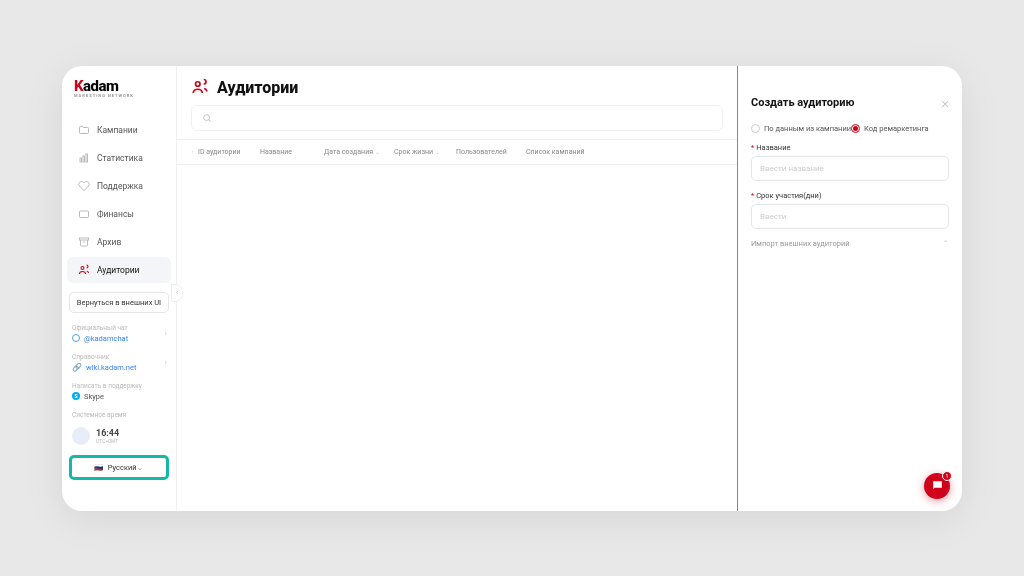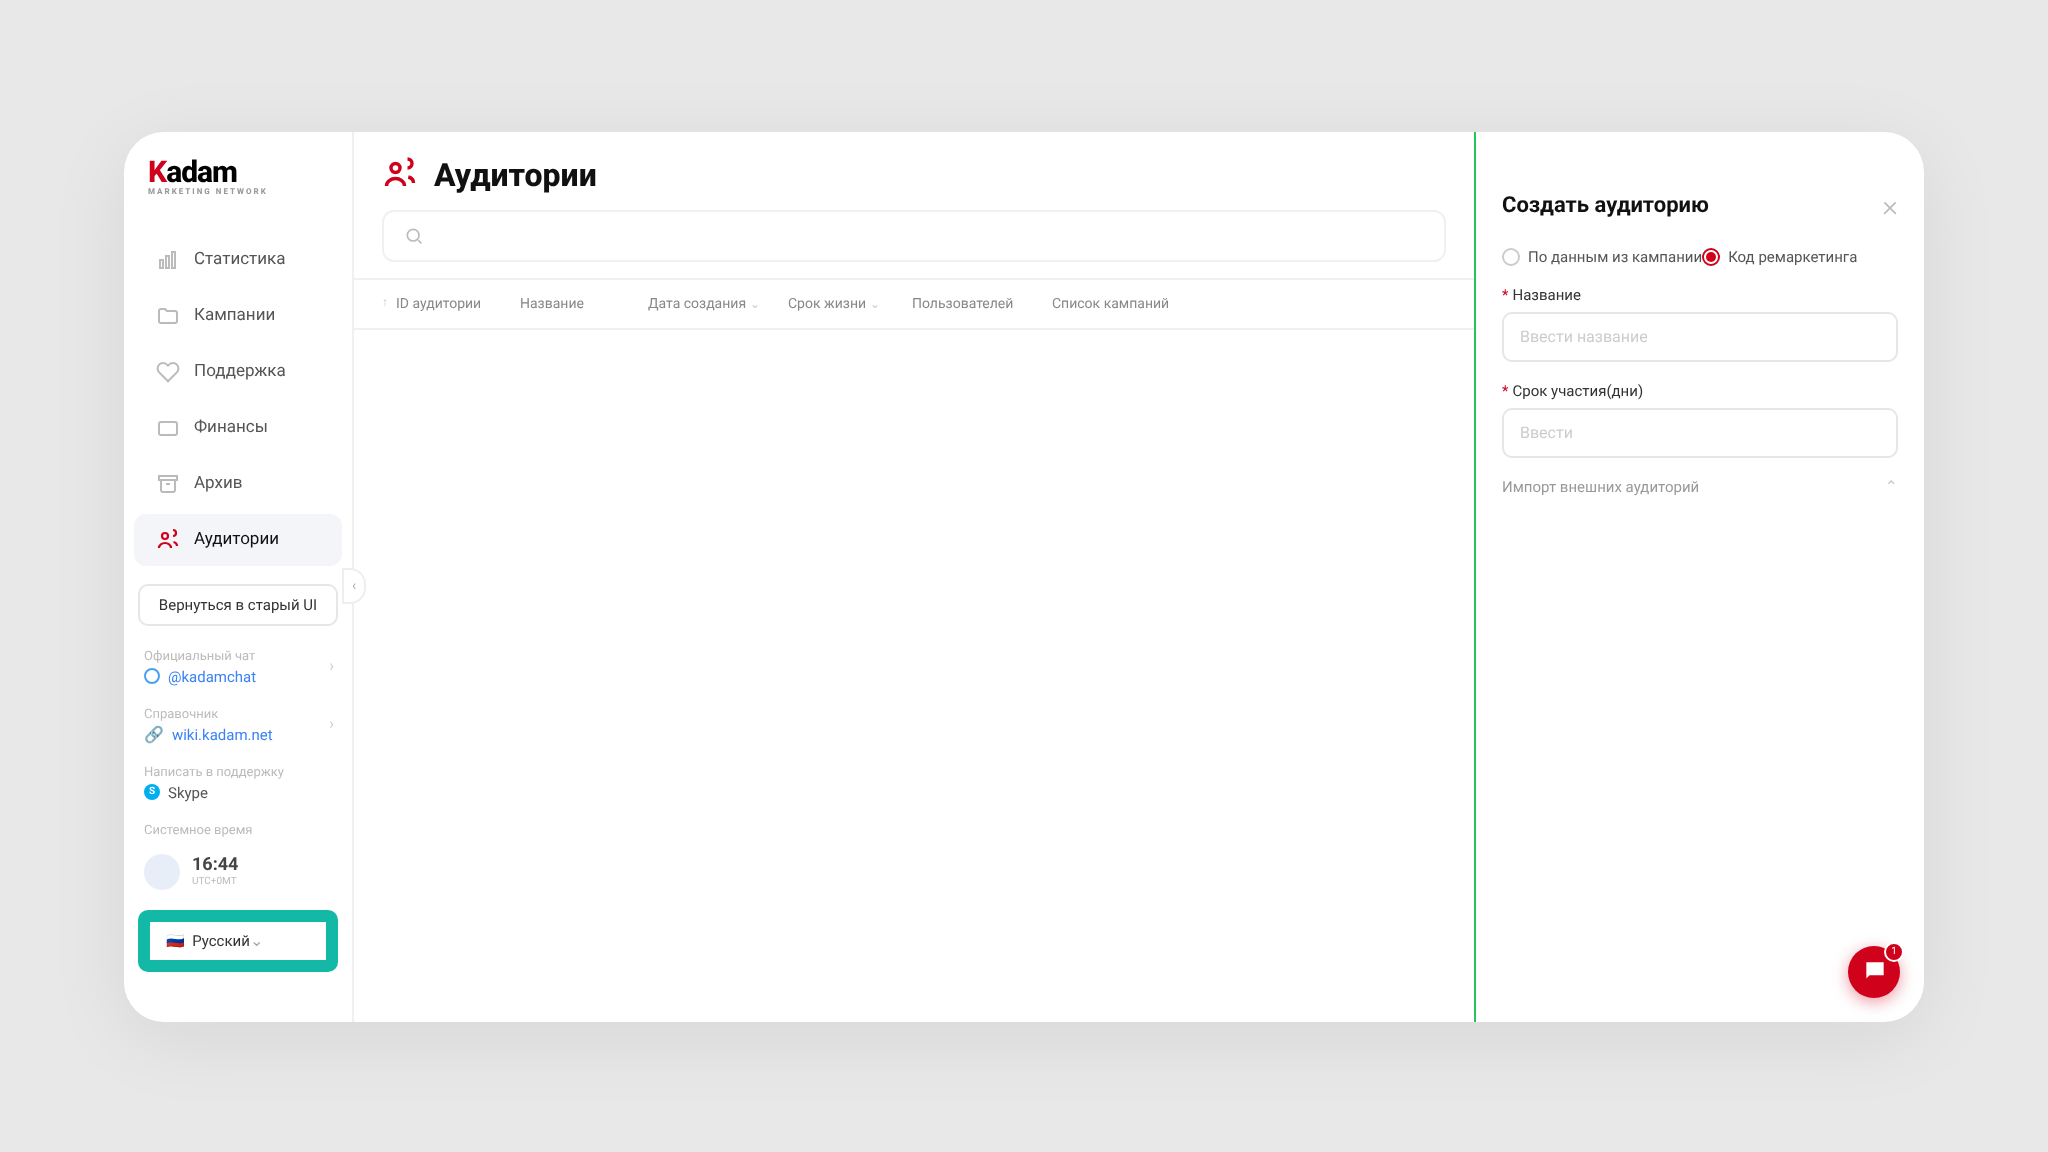--- a/index.html
+++ b/index.html
@@ -27,21 +27,21 @@
 .info-block .chev{position:absolute;right:9px;top:50%;transform:translateY(-50%);font-size:8px;color:#ccc}
 .blue-dot{width:8px;height:8px;border-radius:50%;border:1.5px solid #4aa0f0;display:inline-block}
 .blue-link{color:#3b82f6}
 .skype-icon{width:8px;height:8px;border-radius:50%;background:#00aff0;color:#fff;font-size:5px;display:inline-flex;align-items:center;justify-content:center;font-weight:700}
 
 .time-block{display:flex;align-items:center;gap:6px;padding:4px 10px}
 .clock-face{width:18px;height:18px;border-radius:50%;background:#e8eef7}
 .time-text{font-size:9px;color:#444;font-weight:700}
 .time-sub{font-size:5px;color:#bbb}
 
-.lang-select{margin:6px 7px 0;padding:5px 8px;border:6px solid #14b8a6;border-radius:5px;font-size:7.5px;color:#333;display:flex;align-items:center;justify-content:flex-start;cursor:pointer}
+.lang-select{margin:6px 7px 0;padding:5px 8px;border:3px solid #14b8a6;border-radius:5px;font-size:7.5px;color:#333;display:flex;align-items:center;justify-content:center;cursor:pointer}
 .lang-select .chev{font-size:8px;color:#aaa}
 
 
 .main{flex:1;display:flex;flex-direction:column;min-width:0}
 .page-header{padding:12px 14px 8px;display:flex;align-items:center;gap:8px}
 .page-icon{color:#d0021b;width:18px;height:18px}
 .page-title{font-size:16px;font-weight:800;color:#111}
 .search-row{padding:0 14px 8px}
 .search-box{width:100%;border:1px solid #f0f0f0;border-radius:6px;padding:7px 10px;display:flex;align-items:center;background:#fff}
 .search-box svg{width:10px;height:10px;color:#bbb}
@@ -87,31 +87,31 @@
 
   <aside class="sidebar">
     <div class="logo">
       <span class="accent">K</span><span>adam</span>
       <div class="logo-sub">MARKETING NETWORK</div>
     </div>
 
     <nav class="nav">
       <div class="nav-item">
         <svg class="nav-icon" viewBox="0 0 24 24" fill="none" stroke="currentColor" stroke-width="2">
+            <path d="M3 7a2 2 0 012-2h4l2 2h8a2 2 0 012 2v8a2 2 0 01-2 2H5a2 2 0 01-2-2z"></path>
+          </svg>
+        <span class="nav-label">Кампании</span>
+      </div>
+      <div class="nav-item">
+        <svg class="nav-icon" viewBox="0 0 24 24" fill="none" stroke="currentColor" stroke-width="2">
             <rect x="4" y="12" width="3" height="8"></rect>
             <rect x="10" y="8" width="3" height="12"></rect>
             <rect x="16" y="4" width="3" height="16"></rect>
           </svg>
         <span class="nav-label">Статистика</span>
-      </div>
-      <div class="nav-item">
-        <svg class="nav-icon" viewBox="0 0 24 24" fill="none" stroke="currentColor" stroke-width="2">
-            <path d="M3 7a2 2 0 012-2h4l2 2h8a2 2 0 012 2v8a2 2 0 01-2 2H5a2 2 0 01-2-2z"></path>
-          </svg>
-        <span class="nav-label">Кампании</span>
       </div>
       <div class="nav-item">
         <svg class="nav-icon" viewBox="0 0 24 24" fill="none" stroke="currentColor" stroke-width="2">
             <path d="M20.84 4.61a5.5 5.5 0 00-7.78 0L12 5.67l-1.06-1.06a5.5 5.5 0 00-7.78 7.78L12 21.23l8.84-8.84a5.5 5.5 0 000-7.78z"></path>
           </svg>
         <span class="nav-label">Поддержка</span>
       </div>
       <div class="nav-item">
         <svg class="nav-icon" viewBox="0 0 24 24" fill="none" stroke="currentColor" stroke-width="2">
             <rect x="3" y="6" width="18" height="13" rx="2"></rect>
@@ -130,21 +130,21 @@
         <svg class="nav-icon" viewBox="0 0 24 24" fill="none" stroke="currentColor" stroke-width="2.2">
             <circle cx="9" cy="8" r="3"></circle>
             <path d="M3 20c0-3 3-5 6-5s6 2 6 5M17 8a3 3 0 100-6M21 18c0-2-1.5-3.5-3.5-4"></path>
           </svg>
         <span class="nav-label">Аудитории</span>
       </div>
     </nav>
 
     <div class="collapse-handle">‹</div>
 
-    <div class="old-ui-btn">Вернуться в старый UI</div>
+    <div class="old-ui-btn">Вернуться в внешних UI</div>
 
     <div class="info-block">
       <div class="title">Официальный чат</div>
       <div class="value">
           <span class="blue-dot"></span>
           <span class="blue-link">@kadamchat</span>
         </div>
       <span class="chev">›</span>
     </div>
 

